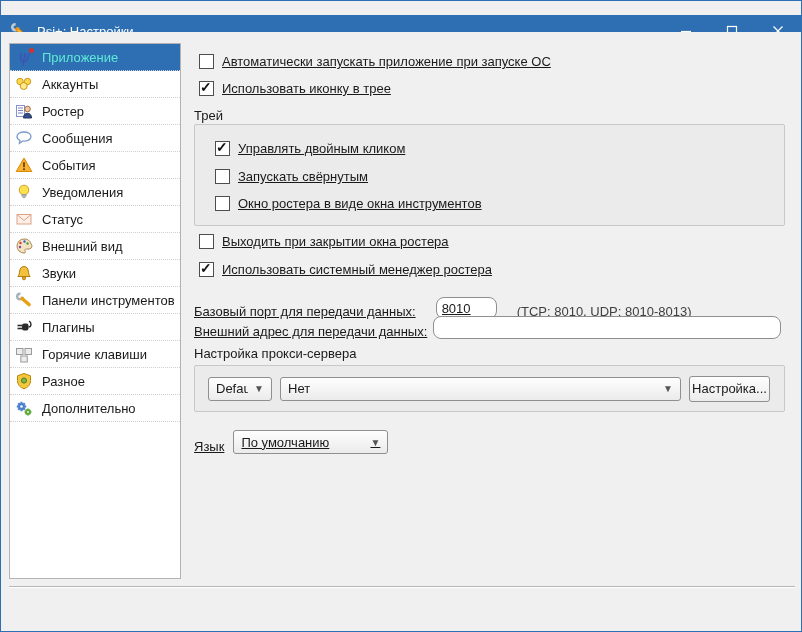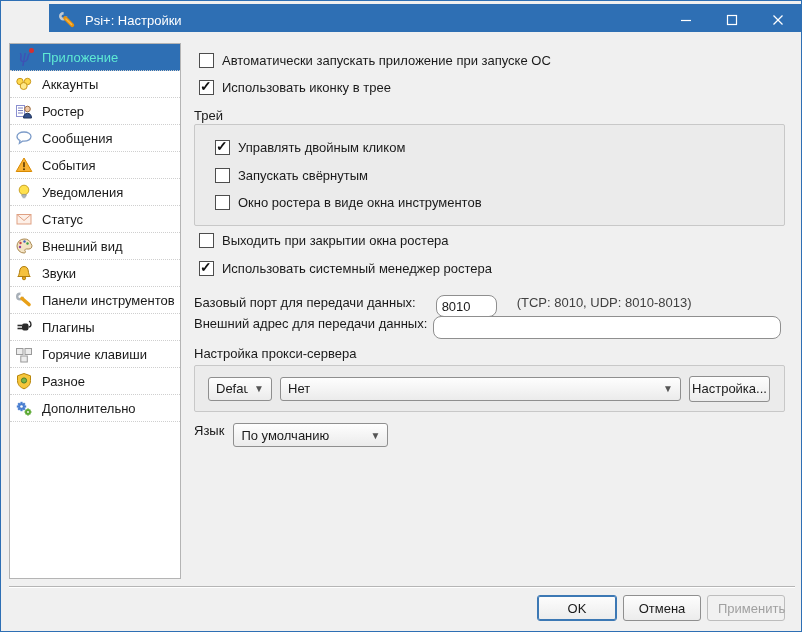--- a/index.html
+++ b/index.html
@@ -1,35 +1,35 @@
 <!DOCTYPE html>
 <html><head>
 <meta charset="utf-8">
 <style>
   html,body{margin:0;padding:0;background:#d8d8d8;font-family:"Liberation Sans",sans-serif;}
   .window{position:relative;width:802px;height:632px;background:#f0f0f0;border:1px solid #2e6fb4;box-sizing:border-box;overflow:hidden;}
   
-  .titlebar{position:absolute;top:3px;left:0;right:0;height:32px;background:#2e6fb4;display:flex;align-items:center;margin-left:48px;}
+  .titlebar{position:absolute;top:14px;left:0;right:0;height:32px;background:#2e6fb4;display:flex;align-items:center;}
   .titlebar .app-icon{width:18px;height:18px;margin:0 9px 0 9px;flex:none;}
   .titlebar .title{color:#ffffff;font-size:13px;flex:1;white-space:nowrap;}
   .win-controls{display:flex;height:32px;}
   .win-btn{width:46px;height:32px;display:flex;align-items:center;justify-content:center;cursor:default;}
   .win-btn svg{display:block;}
   
   .dialog-body{position:absolute;top:31px;left:0;right:0;bottom:0;background:#f0f0f0;font-size:13px;color:#1a1a1a;}
   
   .sidebar{position:absolute;left:8px;top:11px;width:172px;height:536px;background:#ffffff;border:1px solid #b4b4b4;box-sizing:border-box;overflow:hidden;}
   .side-item{height:26px;display:flex;align-items:center;border-bottom:1px dotted #cfcfcf;padding-left:4px;cursor:default;}
   .side-item .icon{width:20px;height:18px;flex:none;display:flex;align-items:center;justify-content:center;position:relative;}
   .side-item .side-label{margin-left:8px;white-space:nowrap;}
   .side-item.selected{background:#2e6fb4;}
   .side-item.selected .side-label{color:#5eead4;}
   
   .main{position:absolute;left:193px;top:0;width:591px;height:100%;}
-  .row{position:absolute;left:0;display:flex;align-items:flex-start;}
+  .row{position:absolute;left:0;display:flex;align-items:flex-end;text-decoration:underline;}
   .cb-row{height:16px;padding-left:5px;cursor:default;}
   .checkbox{width:13px;height:13px;background:#ffffff;border:1px solid #4d4d4d;flex:none;position:relative;margin-right:8px;}
   .checkbox.checked::after{content:"\2713";position:absolute;left:0px;top:-3px;font-size:14px;font-weight:bold;color:#111111;}
   .caption{position:absolute;left:0;white-space:nowrap;}
   .groupbox{position:absolute;left:0;width:591px;background:#ebebeb;border:1px solid #c8c8c8;border-radius:2px;box-sizing:border-box;}
   .group-cb{position:absolute;left:15px;}
   .text-input{height:22px;border:1px solid #8f8f8f;border-radius:8px;background:#ffffff;font-family:"Liberation Sans",sans-serif;font-size:13px;padding:0 5px;box-sizing:border-box;outline:none;color:#1a1a1a;}
   .note{color:#404040;white-space:nowrap;}
   .combo{height:24px;border:1px solid #8f8f8f;border-radius:3px;background:linear-gradient(#fefefe,#ebebeb);display:flex;align-items:center;padding:0 7px;box-sizing:border-box;cursor:default;white-space:nowrap;}
   .combo .arrow{color:#555555;font-size:10px;margin-left:6px;flex:none;}
@@ -315,20 +315,15 @@
         <span>Язык</span>
         <div class="combo" style="width:155px">
           <span class="combo-value">По умолчанию</span>
           <span class="arrow">▼</span>
         </div>
       </div>
 
     </div>
 
     <div class="separator"></div>
-    <div class="footer">
-      <button class="btn default ok">OK</button>
-      <button class="btn cancel">Отмена</button>
-      <button class="btn apply disabled">Применить</button>
-    </div>
 
   </div>
 </div>
 
 </body></html>

